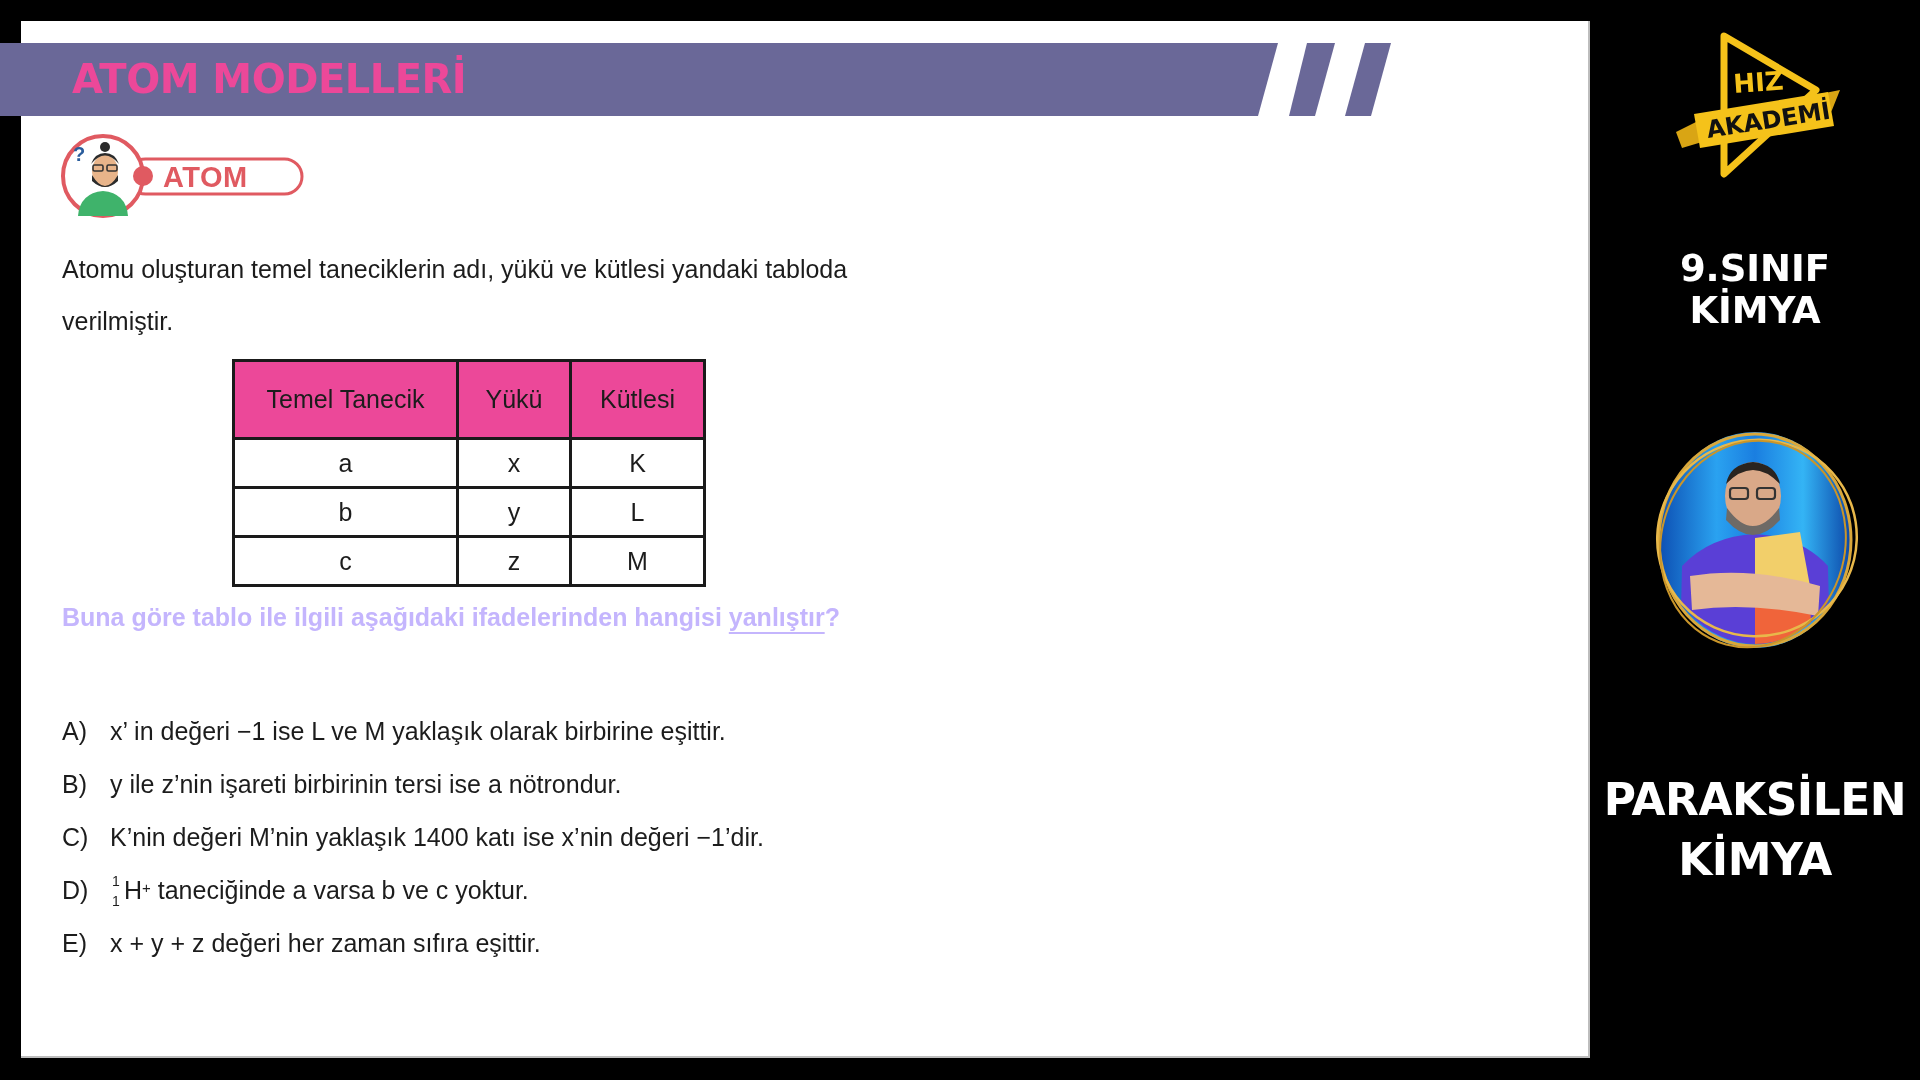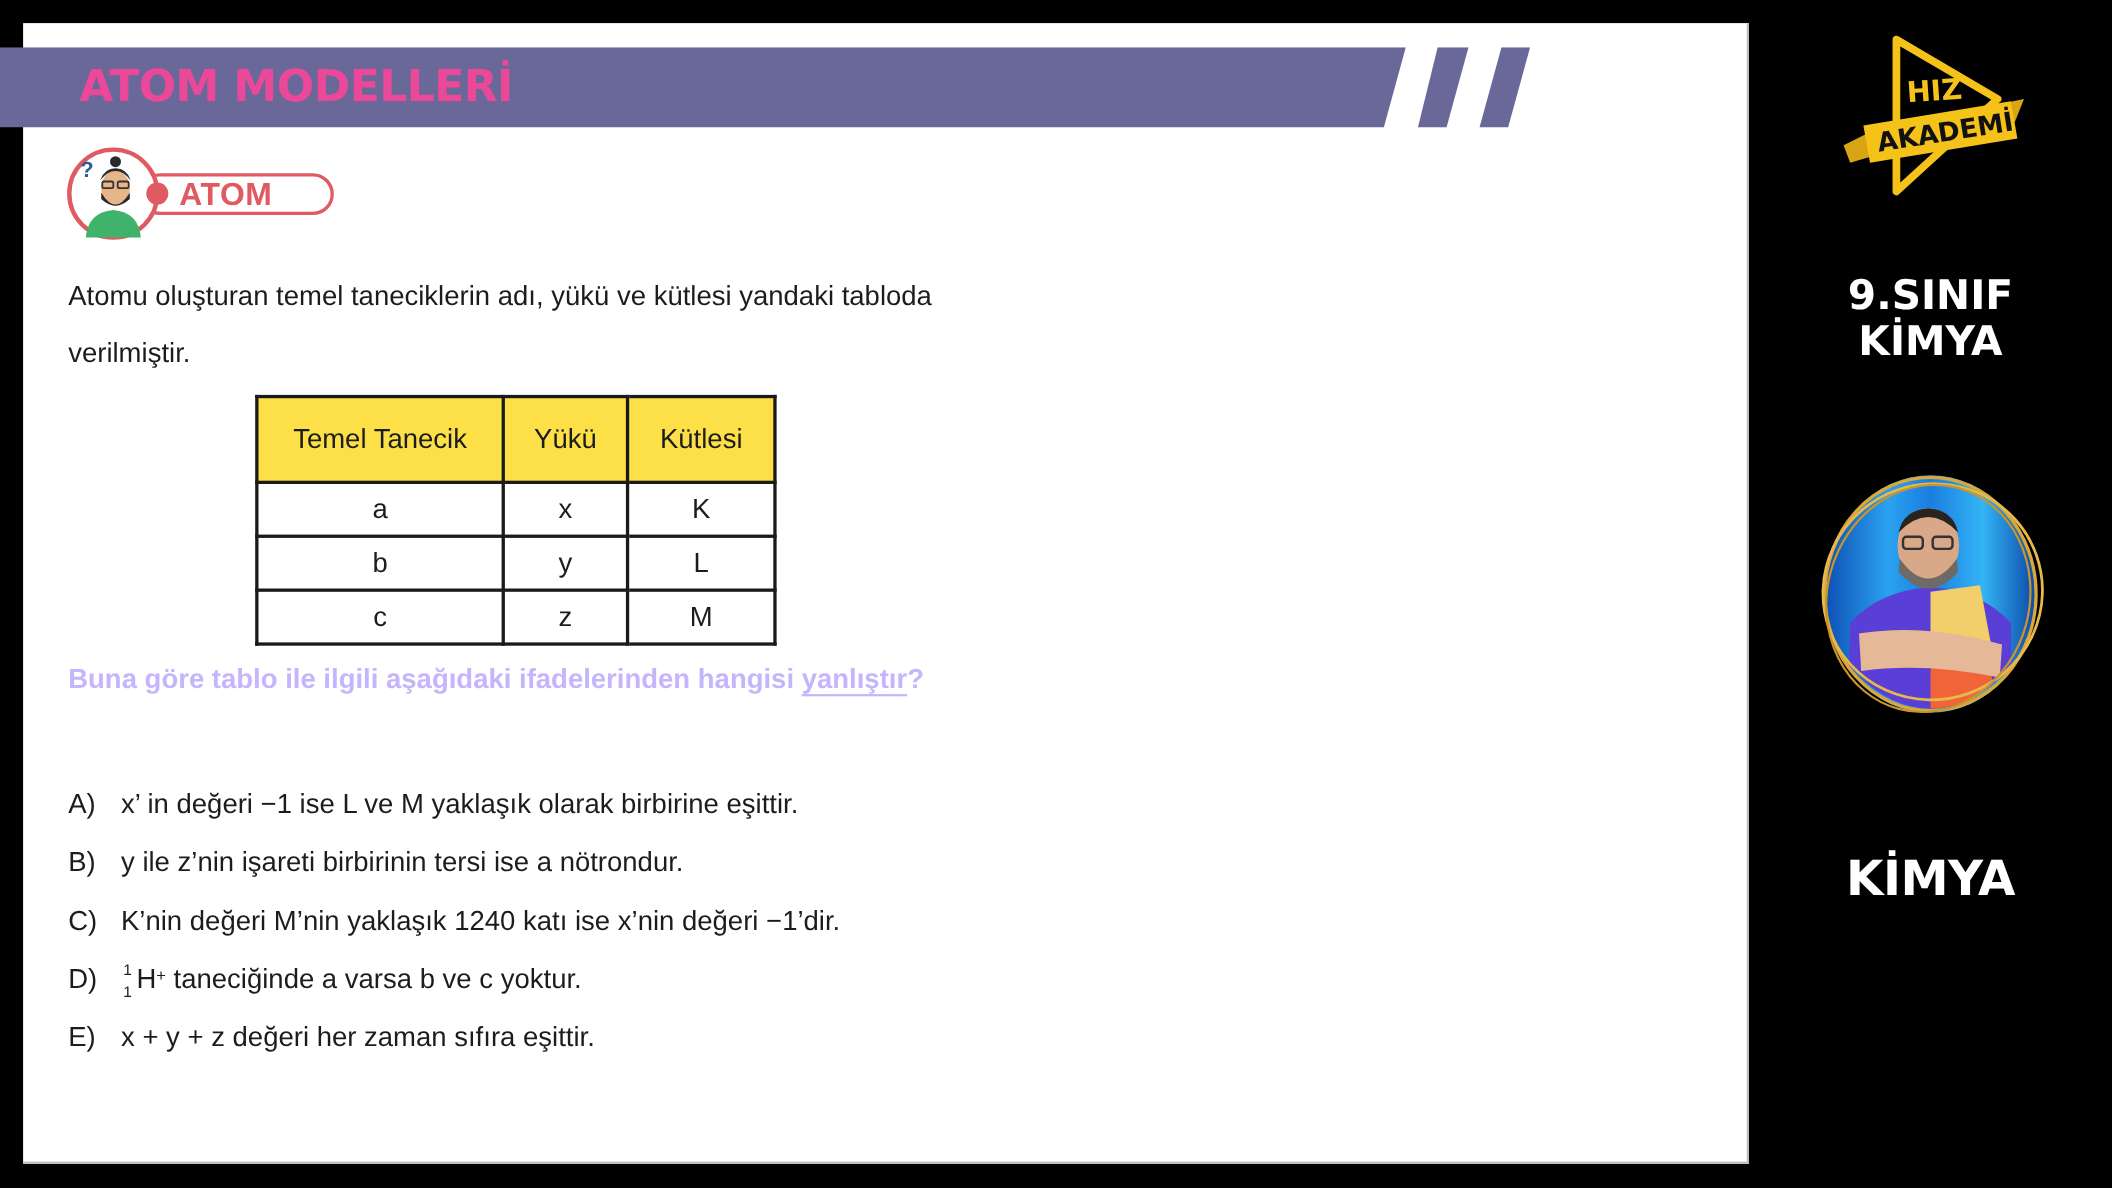--- a/index.html
+++ b/index.html
@@ -12,21 +12,21 @@
   .title-bar svg { position:absolute; left:0; top:0; }
   .title-text { position:absolute; left:72px; top:56px; font-family:"DejaVu Sans", sans-serif; font-weight:bold; font-size:40px; letter-spacing:-0.5px; color:#ec4899; line-height:46px; }
 
   .soru-badge { position:absolute; left:60px; top:131px; width:250px; height:92px; }
   .soru-label { position:absolute; left:163px; top:161px; font-family:"Liberation Sans", sans-serif; font-weight:bold; font-size:29px; color:#e05a61; line-height:32px; letter-spacing:0.5px; }
 
   .intro { position:absolute; left:62px; top:243px; width:820px; font-size:25px; line-height:52px; color:#1c1c1c; }
 
   table.particles { position:absolute; left:232px; top:359px; border-collapse:collapse; font-size:25px; color:#1c1c1c; }
   table.particles th, table.particles td { border:3px solid #1a1a1a; text-align:center; font-weight:normal; }
-  table.particles th { background:#fde047; height:78px; }
+  table.particles th { background:#ec4899; height:78px; }
   table.particles td { height:49px; background:#fff; }
   .c1 { width:224px; } .c2 { width:113px; } .c3 { width:134px; }
 
   .question { position:absolute; left:62px; top:595px; width:830px; font-size:25px; font-weight:bold; line-height:44px; color:#c4b5fd; }
   .question .ul { text-decoration:underline; text-decoration-thickness:2px; text-underline-offset:6px; }
 
   .options { position:absolute; left:62px; top:713px; }
   .option { position:relative; height:53px; font-size:25px; line-height:36px; color:#1c1c1c; white-space:nowrap; }
   .opt-letter { position:absolute; left:0; top:0; width:48px; }
   .opt-text { position:absolute; left:48px; top:0; }
@@ -112,21 +112,21 @@
   <div class="option">
     <span class="opt-letter">A)</span>
     <span class="opt-text">x’ in değeri −1 ise L ve M yaklaşık olarak birbirine eşittir.</span>
   </div>
   <div class="option">
     <span class="opt-letter">B)</span>
     <span class="opt-text">y ile z’nin işareti birbirinin tersi ise a nötrondur.</span>
   </div>
   <div class="option">
     <span class="opt-letter">C)</span>
-    <span class="opt-text">K’nin değeri M’nin yaklaşık 1240 katı ise x’nin değeri −1’dir.</span>
+    <span class="opt-text">K’nin değeri M’nin yaklaşık 1400 katı ise x’nin değeri −1’dir.</span>
   </div>
   <div class="option">
     <span class="opt-letter">D)</span>
     <span class="opt-text"><span class="nuclide"><span class="sup">1</span><span class="sub">1</span></span><span>H</span><span class="charge">+</span><span> taneciğinde a varsa b ve c yoktur.</span></span>
   </div>
   <div class="option">
     <span class="opt-letter">E)</span>
     <span class="opt-text">x + y + z değeri her zaman sıfıra eşittir.</span>
   </div>
 </div>
@@ -173,14 +173,15 @@
       <rect x="80" y="62" width="18" height="11" rx="3" fill="none" stroke="#333" stroke-width="2.2"></rect>
       <rect x="107" y="62" width="18" height="11" rx="3" fill="none" stroke="#333" stroke-width="2.2"></rect>
     </g>
     <ellipse cx="105" cy="114" rx="96" ry="106" fill="none" stroke="#d9a73a" stroke-width="3"></ellipse>
     <ellipse cx="107" cy="112" rx="100" ry="98" fill="none" stroke="#e8b84a" stroke-width="2.5" transform="rotate(-20 107 112)"></ellipse>
     <ellipse cx="103" cy="118" rx="92" ry="104" fill="none" stroke="#c9952a" stroke-width="2" transform="rotate(15 103 118)"></ellipse>
   </svg>
 </div>
 
 <div class="side-text course">
+  <div>PARAKSİLEN</div>
   <div>KİMYA</div>
 </div>
 
 </body></html>

